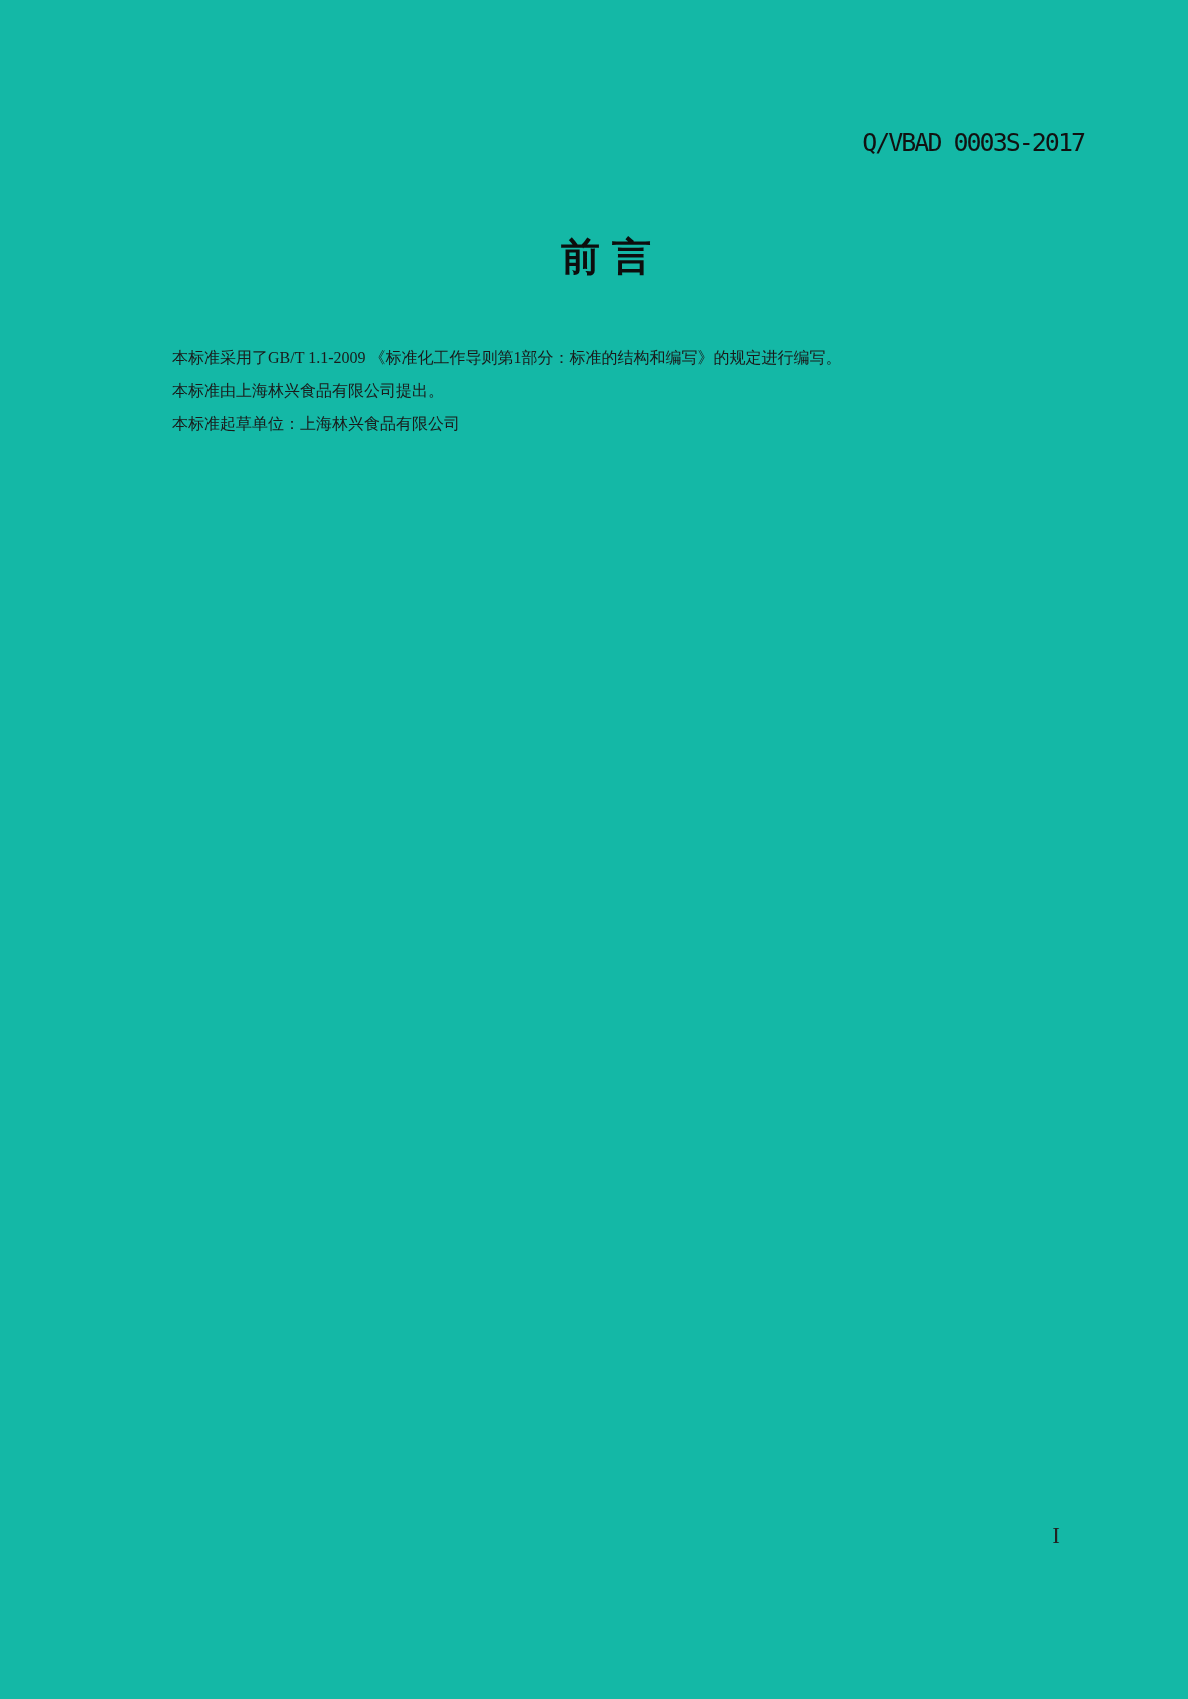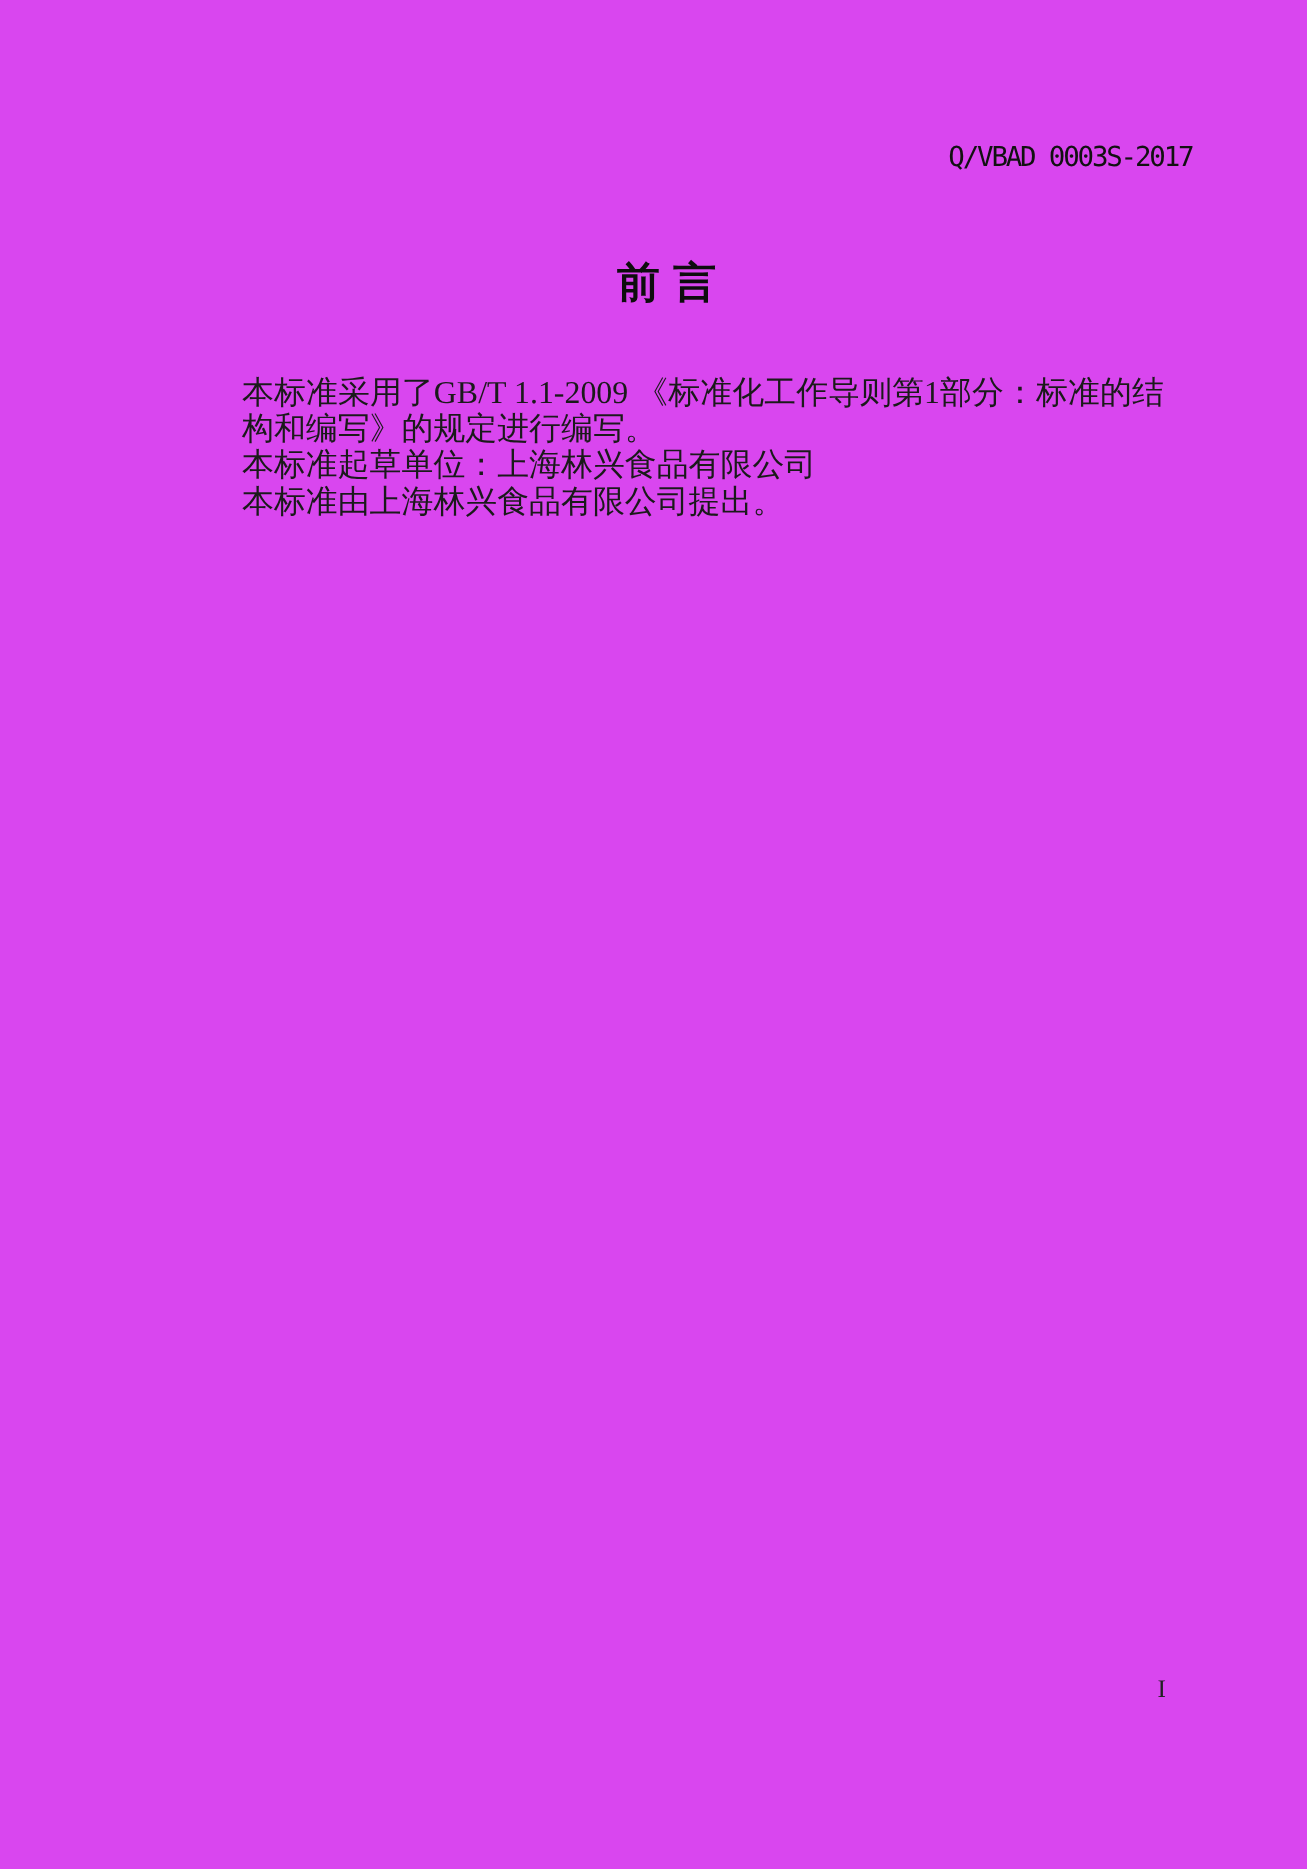--- a/index.html
+++ b/index.html
@@ -4,21 +4,21 @@
 <style>
   html, body {
     margin: 0;
     padding: 0;
     background: #ffffff;
   }
   .page {
     position: relative;
     width: 1188px;
     height: 1699px;
-    background: #d946ef;
+    background: #14b8a6;
     overflow: hidden;
     font-family: "Liberation Serif", serif;
     color: #1a1a1a;
   }
   .header-code {
     position: absolute;
     top: 128px;
     right: 104px;
     font-family: "DejaVu Sans Mono", monospace;
     font-size: 25px;
@@ -40,25 +40,24 @@
     text-indent: 12px;
     color: #0d0d0d;
     padding-left: 12px;
   }
   .body-text {
     position: absolute;
     left: 172px;
     right: 130px;
     top: 341px;
     font-family: "Liberation Serif", serif;
-    font-size: 29px;
+    font-size: 16px;
     line-height: 33px;
     color: #1a1a1a;
     text-align: justify;
-    margin-left: 48px;
   }
   .body-text p {
     margin: 0;
     padding: 0;
   }
   .page-num {
     position: absolute;
     right: 128px;
     bottom: 150px;
     font-family: "Liberation Serif", serif;
@@ -70,19 +69,19 @@
 <body>
 
 <div class="page">
 
   <div class="header-code">Q/VBAD 0003S-2017</div>
 
   <h1 class="doc-title">前言</h1>
 
   <div class="body-text">
     <p>本标准采用了GB/T 1.1-2009 《标准化工作导则第1部分：标准的结构和编写》的规定进行编写。</p>
+    <p>本标准由上海林兴食品有限公司提出。</p>
     <p>本标准起草单位：上海林兴食品有限公司</p>
-    <p>本标准由上海林兴食品有限公司提出。</p>
   </div>
 
   <div class="page-num">I</div>
 
 </div>
 
 </body></html>

